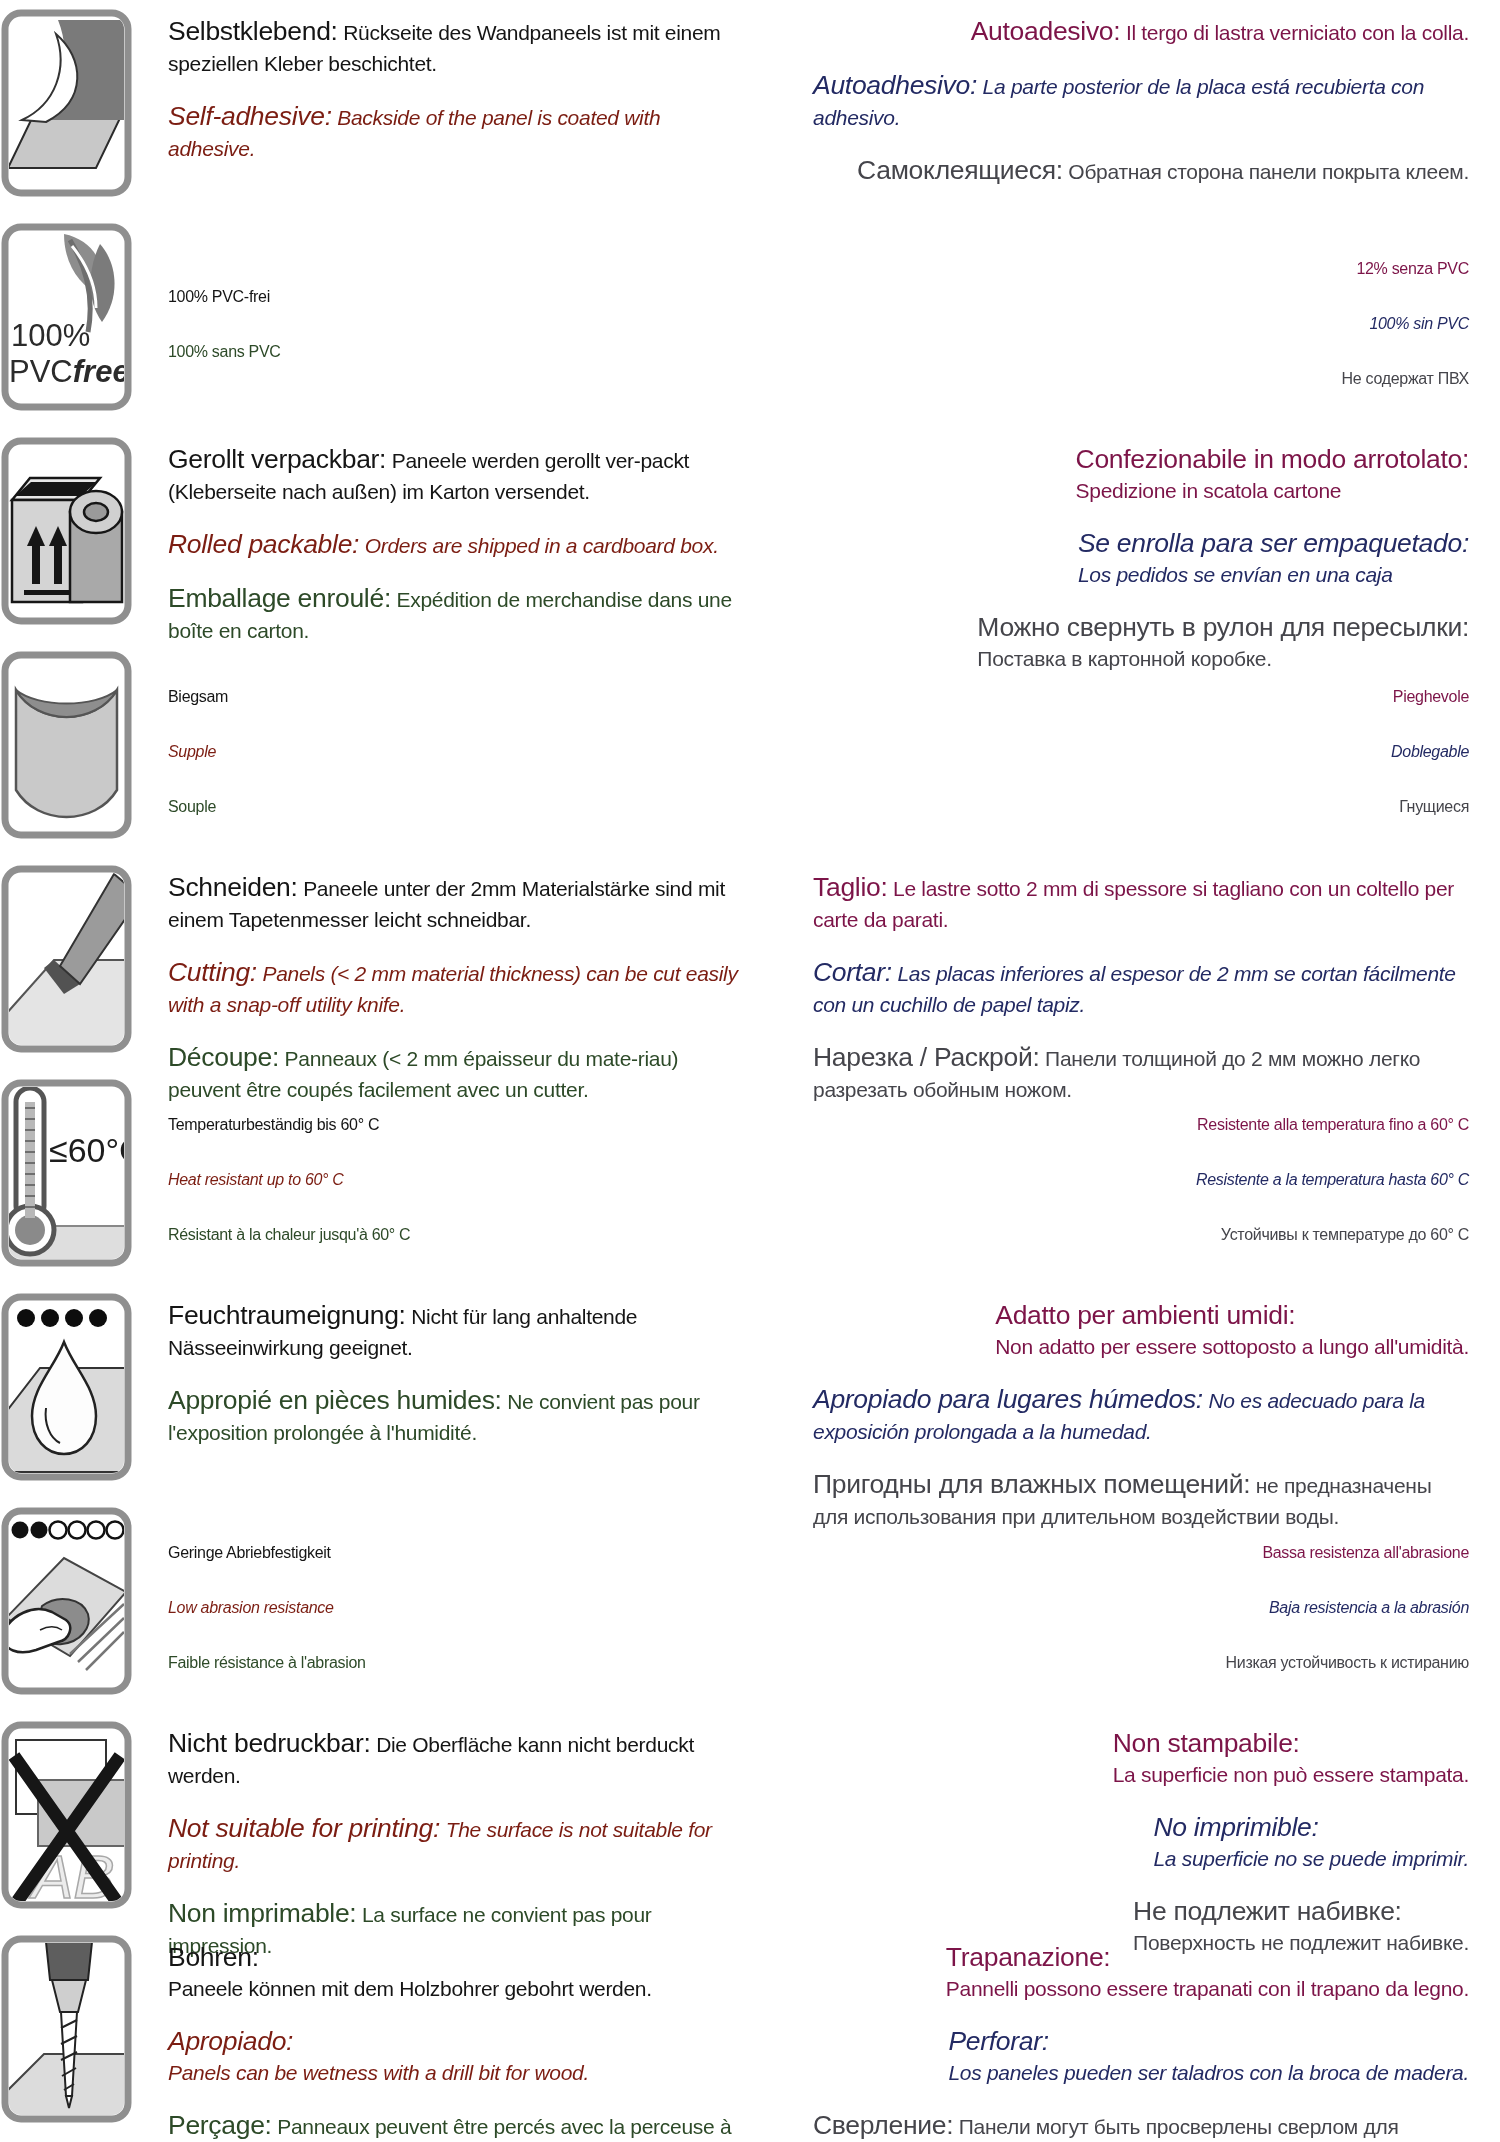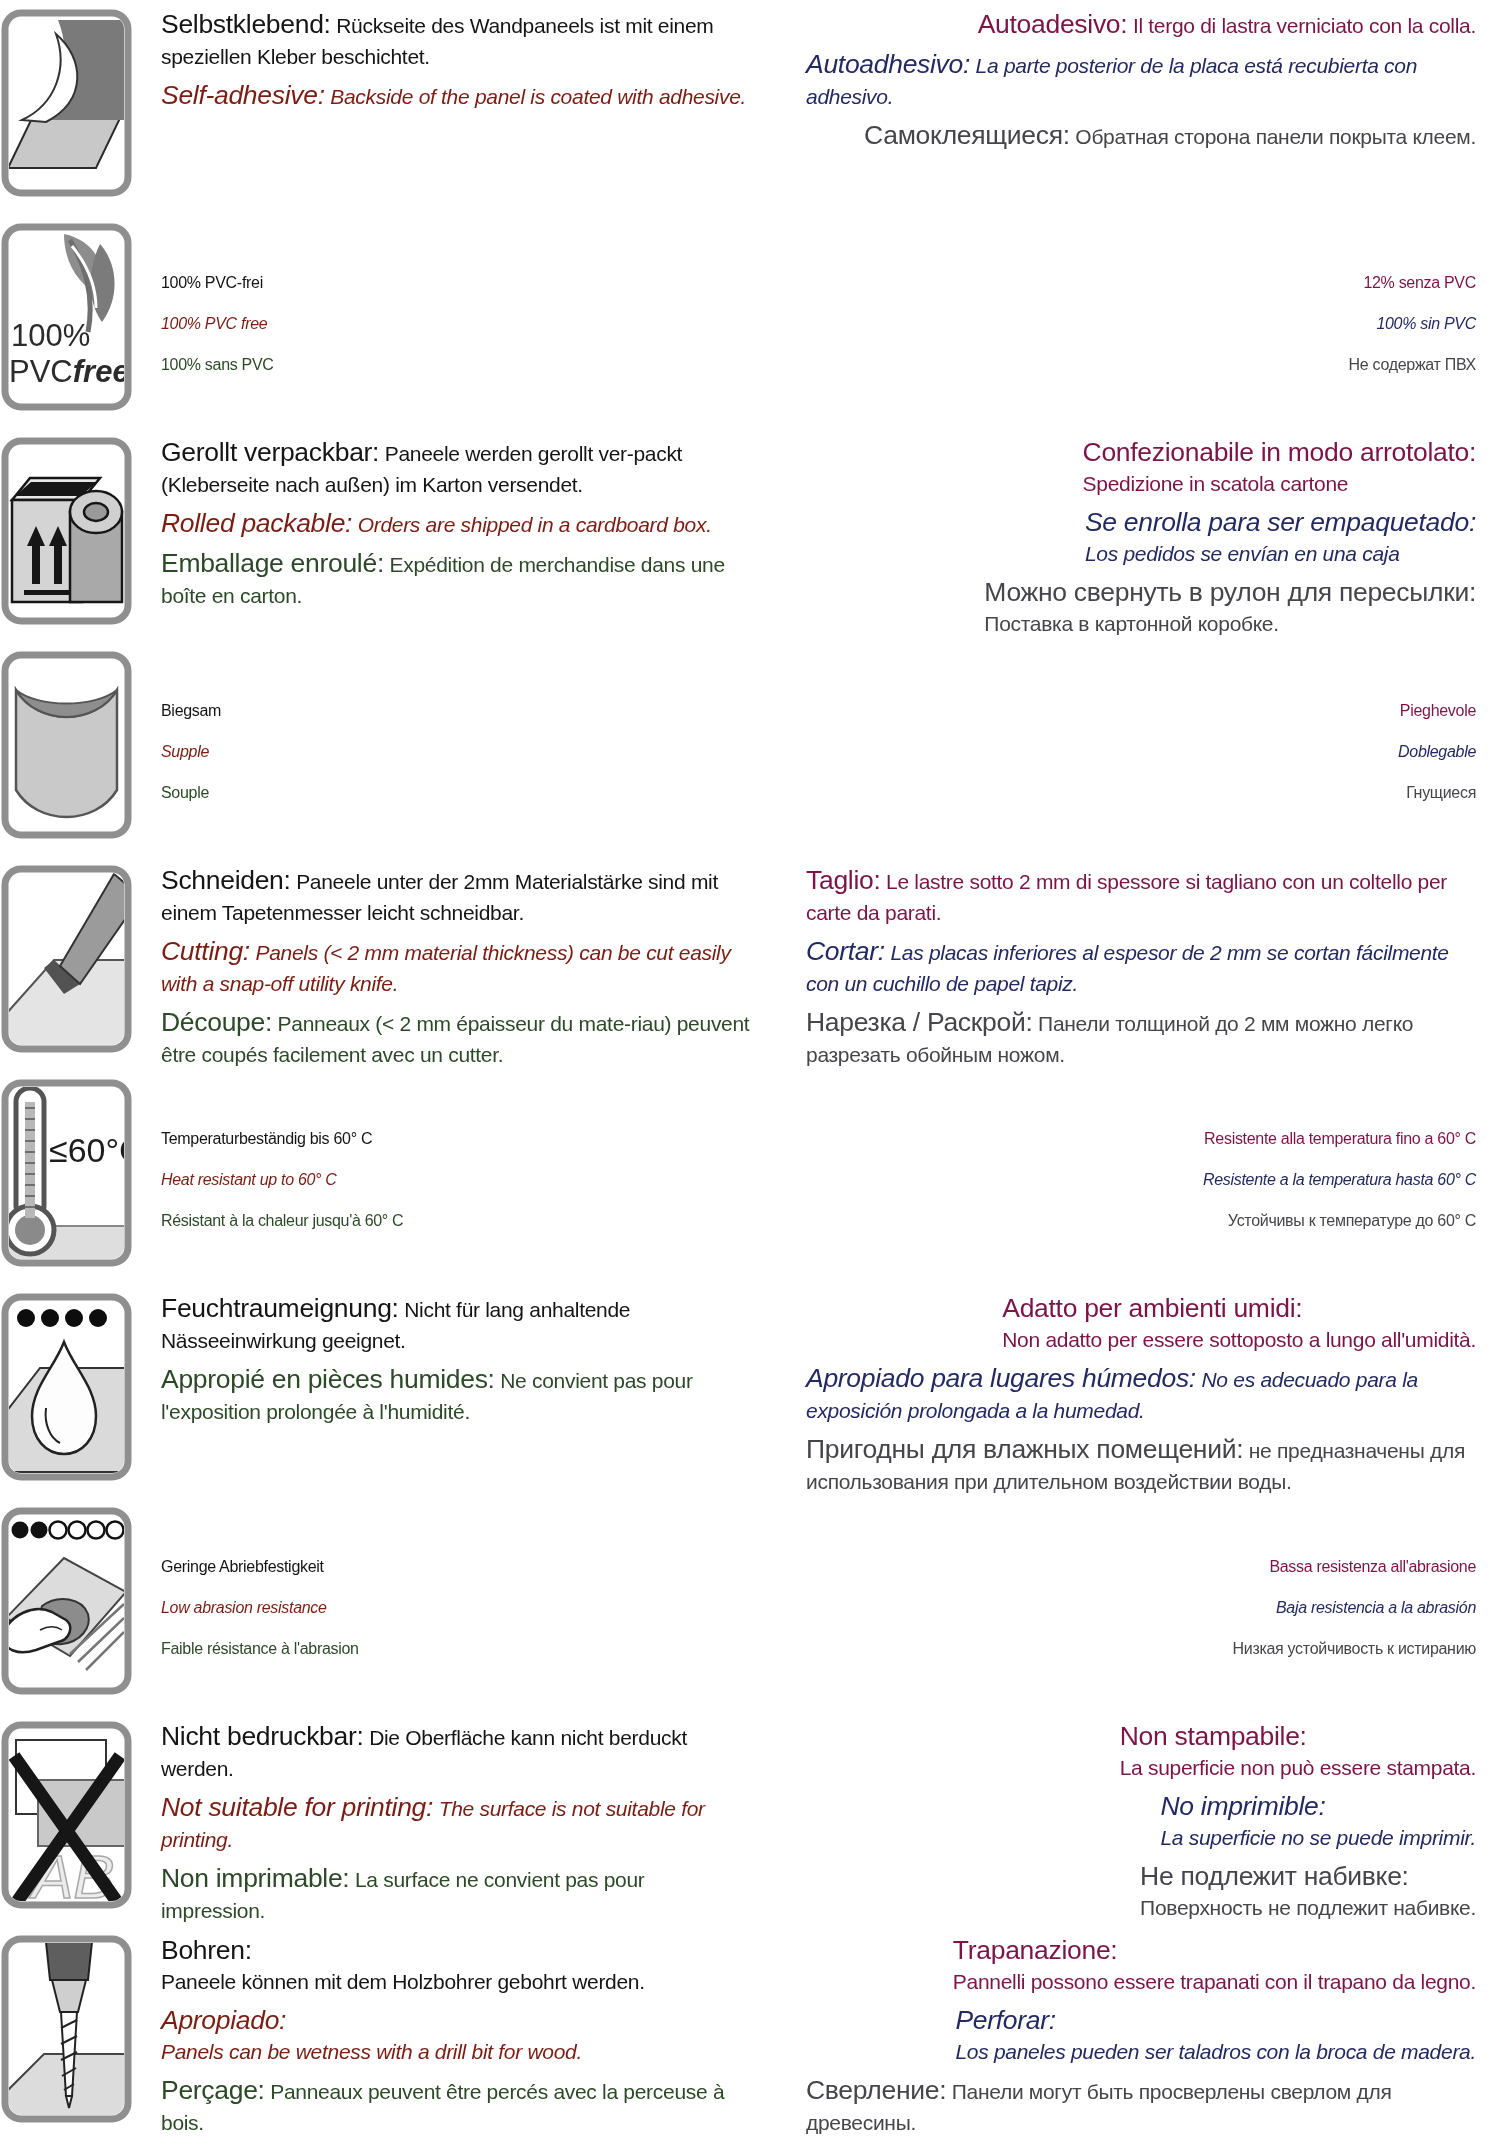--- a/index.html
+++ b/index.html
@@ -5,21 +5,21 @@
   html,body { margin:0; padding:0; background:#ffffff; }
   body { width:1500px; font-family:"Liberation Sans", sans-serif; }
   .sheet { width:1500px; height:2142px; overflow:hidden; }
   .row { display:flex; height:214px; box-sizing:border-box; padding-top:5px; }
   .icon-cell { flex:0 0 157px; width:157px; box-sizing:border-box; }
   .icon-cell svg { width:133px; height:190px; display:block; margin-top:3px; }
   .col { display:flex; flex-direction:column; }
   .col.left  { flex:0 0 600px; width:600px; }
   .col.right { flex:1; padding-left:45px; padding-right:20px;align-items:flex-end; }
   .row.center .col { justify-content:center; }
-  p { margin:4px; font-size:21px; line-height:31px; letter-spacing:-0.3px; }
+  p { margin:11px; font-size:21px; line-height:31px; letter-spacing:-0.3px; }
   .row.center p { line-height:33px; font-size:16px; }
   .lead { font-size:26.5px; }
   .lead-block .lead { display:block; }
   .de { color:var(--german); }
   .en { color:var(--english); font-style:italic; }
   .fr { color:var(--french); }
   .it { color:var(--italian); }
   .es { color:var(--spanish); font-style:italic; }
   .ru { color:var(--russian); }
   .frame { fill:#ffffff; stroke:var(--icon_border); stroke-width:7; }
@@ -71,21 +71,20 @@
           <path d="M100,22 C118,42 120,76 102,100 C86,78 88,46 100,22 Z" fill="#7b7b7b"></path>
           <path d="M70,18 C88,48 94,78 88,110" stroke="#6e6e6e" stroke-width="5" fill="none"></path>
           <path d="M72,24 C88,44 96,64 96,86" stroke="#ffffff" stroke-width="3" fill="none"></path>
           <text x="11" y="124" font-size="31" fill="#2b2b2b">100%</text>
           <text x="9" y="160" font-size="31" fill="#2b2b2b"><tspan>PVC</tspan><tspan font-style="italic" font-weight="bold">free</tspan></text>
         </g>
       </svg>
     </div>
     <div class="col left">
       <p class="de"><span>100% PVC-frei</span></p>
-      <p class="en"><span>100% PVC free</span></p>
       <p class="fr"><span>100% sans PVC</span></p>
     </div>
     <div class="col right">
       <p class="it"><span>12% senza PVC</span></p>
       <p class="es"><span>100% sin PVC</span></p>
       <p class="ru"><span>Не содержат ПВХ</span></p>
     </div>
   </div>
 
   <div class="row">

